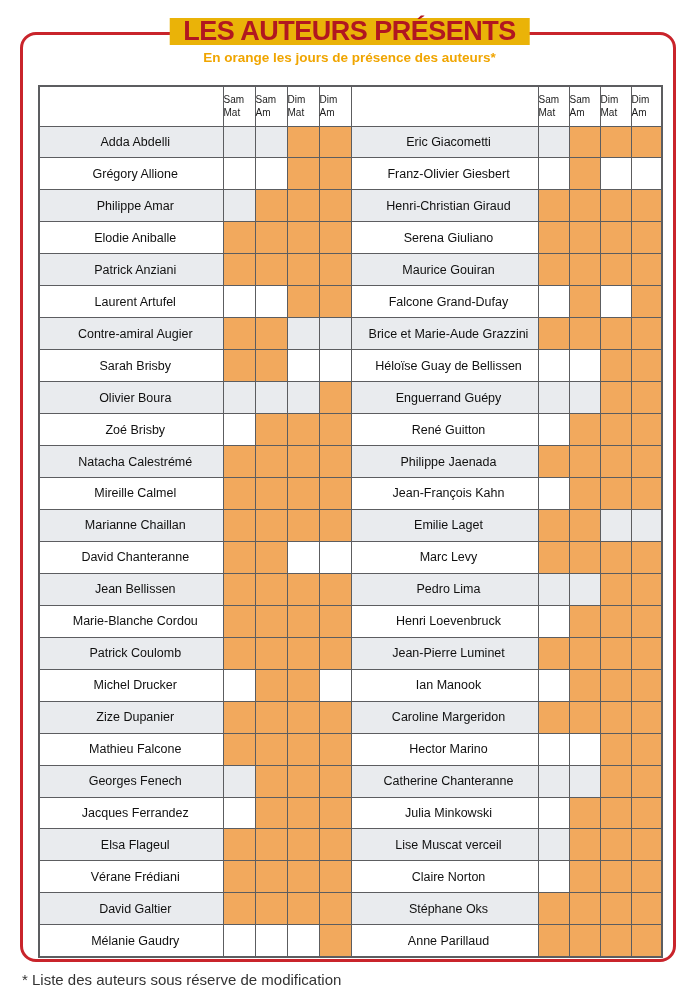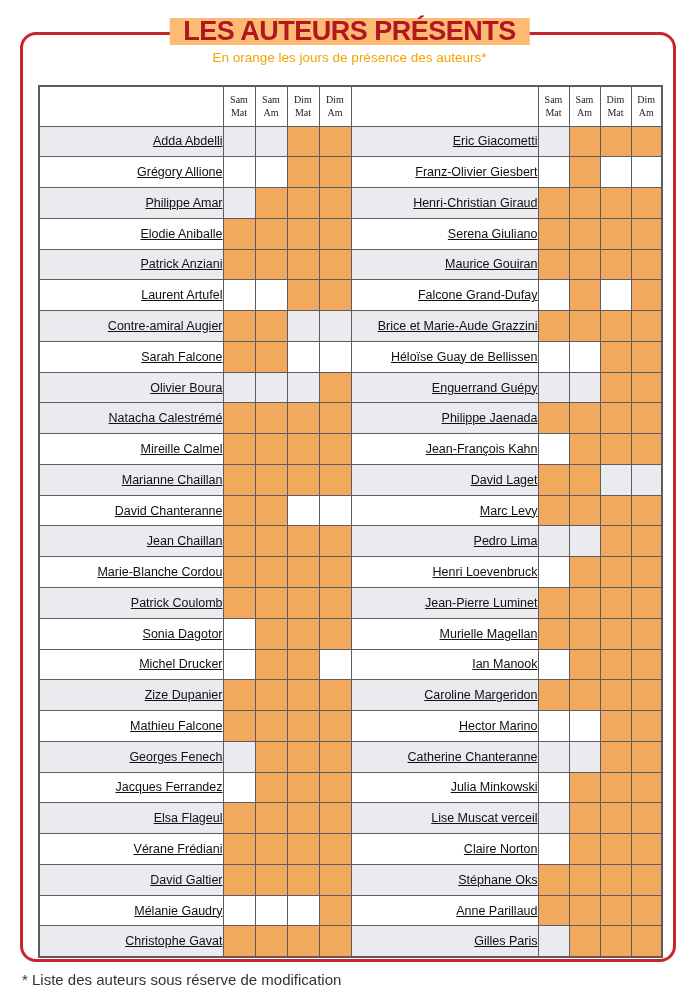--- a/index.html
+++ b/index.html
@@ -9,45 +9,45 @@
     --frame-red:#c9242b; --title-red:#b11720; --subtitle-orange:#f0a500;
     --cell-orange:#f2a95d; --row-stripe:#e9ebee; --grid-line:#5c5d60;
   }
   .frame {
     position:absolute; left:20px; top:32px; width:656px; height:930px;
     box-sizing:border-box; border:3px solid var(--frame-red); border-radius:16px;
     z-index:1;
   }
   .title {
     position:absolute; top:18px; left:50%; transform:translateX(-50%);
-    background:#fdba74; padding:0 14px; white-space:nowrap;
+    background:#eab308; padding:0 14px; white-space:nowrap;
     font-size:27px; font-weight:bold; color:var(--title-red); letter-spacing:-0.5px;
     z-index:2; line-height:1;
   }
   .subtitle {
     position:absolute; top:50px; left:0; width:100%; text-align:center;
-    font-size:13.5px; font-weight:normal; color:var(--subtitle-orange); z-index:2;
+    font-size:13.5px; font-weight:bold; color:var(--subtitle-orange); z-index:2;
   }
   table.sched {
     position:absolute; left:38px; top:85px; z-index:2;
     border-collapse:collapse; table-layout:fixed;
     width:624px; height:873px;
     border:2px solid var(--grid-line);
     background:#ffffff;
   }
   .sched th, .sched td { border:1px solid var(--grid-line); box-sizing:border-box; padding:0; }
   .sched thead tr { height:40px; }
   .sched tbody tr { height:28px; }
   .sched th {
-    font-size:10px; font-weight:normal; color:#1c1c1c; text-align:center;
-    vertical-align:middle; line-height:1.3; background:#ffffff;font-family:Liberation Serif, serif;
+    font-size:10px; font-weight:normal; color:#1c1c1c; text-align:left;
+    vertical-align:middle; line-height:1.3; background:#ffffff;
   }
   .sched td.name {
-    font-size:12.5px; color:#101010; text-align:right; vertical-align:middle;
-    padding-left:8px; overflow:hidden; white-space:nowrap;text-decoration:underline;
+    font-size:12.5px; color:#101010; text-align:center; vertical-align:middle;
+    padding-left:8px; overflow:hidden; white-space:nowrap;
   }
   .sched tbody tr.stripe td:not(.present) { background:var(--row-stripe); }
   .sched td.present { background:var(--cell-orange); }
   .footnote {
     position:absolute; left:22px; top:963px;
     font-size:15px; color:#333333; z-index:2;margin-top:8px;
   }
 </style>
 </head>
 <body style="--frame-red: #c9242b; --title-red: #b11720; --subtitle-orange: #f0a500; --cell-orange: #f2a95d; --row-stripe: #e9ebee; --grid-line: #5c5d60;">
@@ -163,21 +163,21 @@
         <td class="slot present"></td>
         <td class="slot"></td>
         <td class="slot"></td>
         <td class="name">Brice et Marie-Aude Grazzini</td>
         <td class="slot present"></td>
         <td class="slot present"></td>
         <td class="slot present"></td>
         <td class="slot present"></td>
       </tr>
       <tr>
-        <td class="name">Sarah Falcone</td>
+        <td class="name">Sarah Brisby</td>
         <td class="slot present"></td>
         <td class="slot present"></td>
         <td class="slot"></td>
         <td class="slot"></td>
         <td class="name">Héloïse Guay de Bellissen</td>
         <td class="slot"></td>
         <td class="slot"></td>
         <td class="slot present"></td>
         <td class="slot present"></td>
       </tr>
@@ -186,20 +186,32 @@
         <td class="slot"></td>
         <td class="slot"></td>
         <td class="slot"></td>
         <td class="slot present"></td>
         <td class="name">Enguerrand Guépy</td>
         <td class="slot"></td>
         <td class="slot"></td>
         <td class="slot present"></td>
         <td class="slot present"></td>
       </tr>
+      <tr>
+        <td class="name">Zoé Brisby</td>
+        <td class="slot"></td>
+        <td class="slot present"></td>
+        <td class="slot present"></td>
+        <td class="slot present"></td>
+        <td class="name">René Guitton</td>
+        <td class="slot"></td>
+        <td class="slot present"></td>
+        <td class="slot present"></td>
+        <td class="slot present"></td>
+      </tr>
       <tr class="stripe">
         <td class="name">Natacha Calestrémé</td>
         <td class="slot present"></td>
         <td class="slot present"></td>
         <td class="slot present"></td>
         <td class="slot present"></td>
         <td class="name">Philippe Jaenada</td>
         <td class="slot present"></td>
         <td class="slot present"></td>
         <td class="slot present"></td>
@@ -216,40 +228,40 @@
         <td class="slot present"></td>
         <td class="slot present"></td>
         <td class="slot present"></td>
       </tr>
       <tr class="stripe">
         <td class="name">Marianne Chaillan</td>
         <td class="slot present"></td>
         <td class="slot present"></td>
         <td class="slot present"></td>
         <td class="slot present"></td>
-        <td class="name">David Laget</td>
+        <td class="name">Emilie Laget</td>
         <td class="slot present"></td>
         <td class="slot present"></td>
         <td class="slot"></td>
         <td class="slot"></td>
       </tr>
       <tr>
         <td class="name">David Chanteranne</td>
         <td class="slot present"></td>
         <td class="slot present"></td>
         <td class="slot"></td>
         <td class="slot"></td>
         <td class="name">Marc Levy</td>
         <td class="slot present"></td>
         <td class="slot present"></td>
         <td class="slot present"></td>
         <td class="slot present"></td>
       </tr>
       <tr class="stripe">
-        <td class="name">Jean Chaillan</td>
+        <td class="name">Jean Bellissen</td>
         <td class="slot present"></td>
         <td class="slot present"></td>
         <td class="slot present"></td>
         <td class="slot present"></td>
         <td class="name">Pedro Lima</td>
         <td class="slot"></td>
         <td class="slot"></td>
         <td class="slot present"></td>
         <td class="slot present"></td>
       </tr>
@@ -271,32 +283,20 @@
         <td class="slot present"></td>
         <td class="slot present"></td>
         <td class="slot present"></td>
         <td class="name">Jean-Pierre Luminet</td>
         <td class="slot present"></td>
         <td class="slot present"></td>
         <td class="slot present"></td>
         <td class="slot present"></td>
       </tr>
       <tr>
-        <td class="name">Sonia Dagotor</td>
-        <td class="slot"></td>
-        <td class="slot present"></td>
-        <td class="slot present"></td>
-        <td class="slot present"></td>
-        <td class="name">Murielle Magellan</td>
-        <td class="slot present"></td>
-        <td class="slot present"></td>
-        <td class="slot present"></td>
-        <td class="slot present"></td>
-      </tr>
-      <tr>
         <td class="name">Michel Drucker</td>
         <td class="slot"></td>
         <td class="slot present"></td>
         <td class="slot present"></td>
         <td class="slot"></td>
         <td class="name">Ian Manook</td>
         <td class="slot"></td>
         <td class="slot present"></td>
         <td class="slot present"></td>
         <td class="slot present"></td>
@@ -386,32 +386,20 @@
         <td class="slot present"></td>
       </tr>
       <tr>
         <td class="name">Mélanie Gaudry</td>
         <td class="slot"></td>
         <td class="slot"></td>
         <td class="slot"></td>
         <td class="slot present"></td>
         <td class="name">Anne Parillaud</td>
         <td class="slot present"></td>
-        <td class="slot present"></td>
-        <td class="slot present"></td>
-        <td class="slot present"></td>
-      </tr>
-      <tr class="stripe">
-        <td class="name">Christophe Gavat</td>
-        <td class="slot present"></td>
-        <td class="slot present"></td>
-        <td class="slot present"></td>
-        <td class="slot present"></td>
-        <td class="name">Gilles Paris</td>
-        <td class="slot"></td>
         <td class="slot present"></td>
         <td class="slot present"></td>
         <td class="slot present"></td>
       </tr>
     </tbody>
 </table>
 
 <div class="footnote">* Liste des auteurs sous réserve de modification</div>
 
 </body></html>

